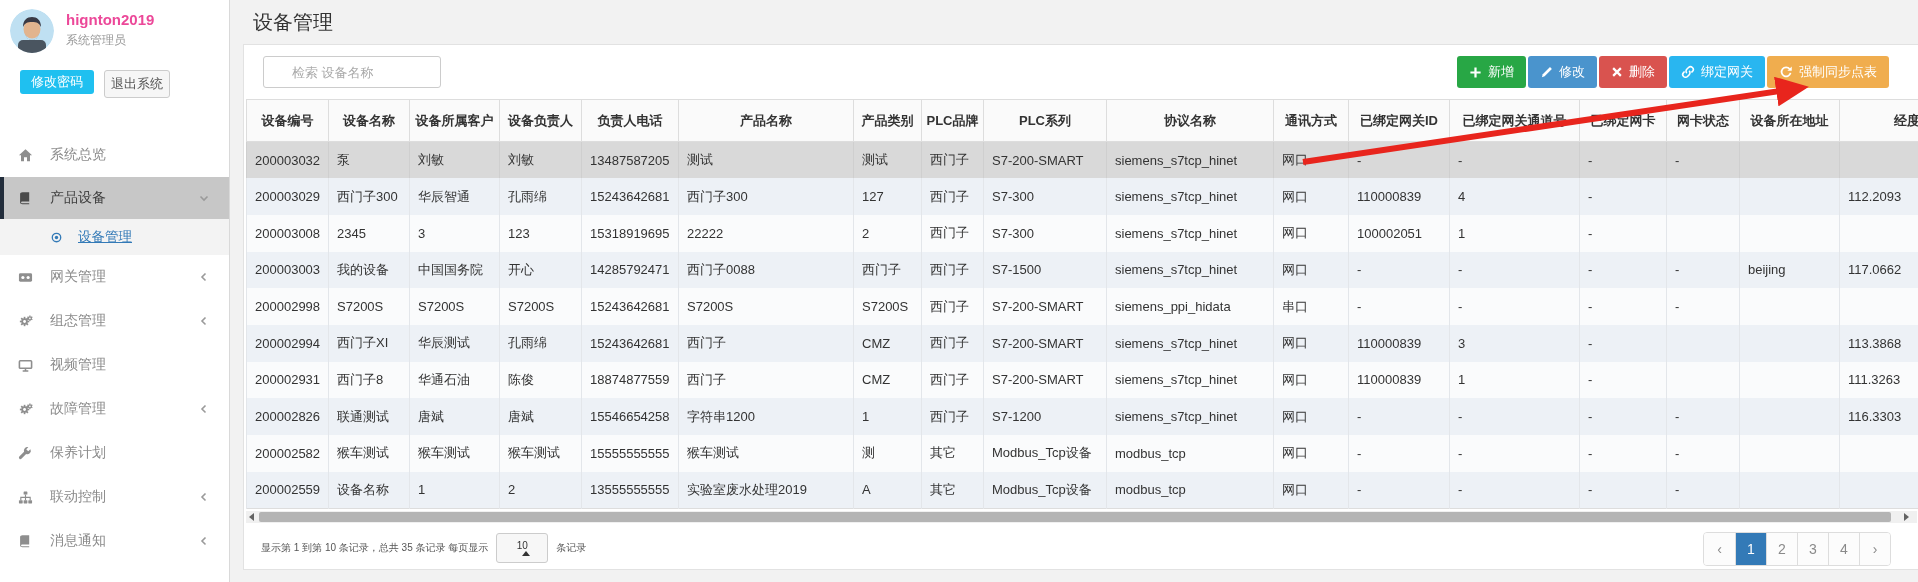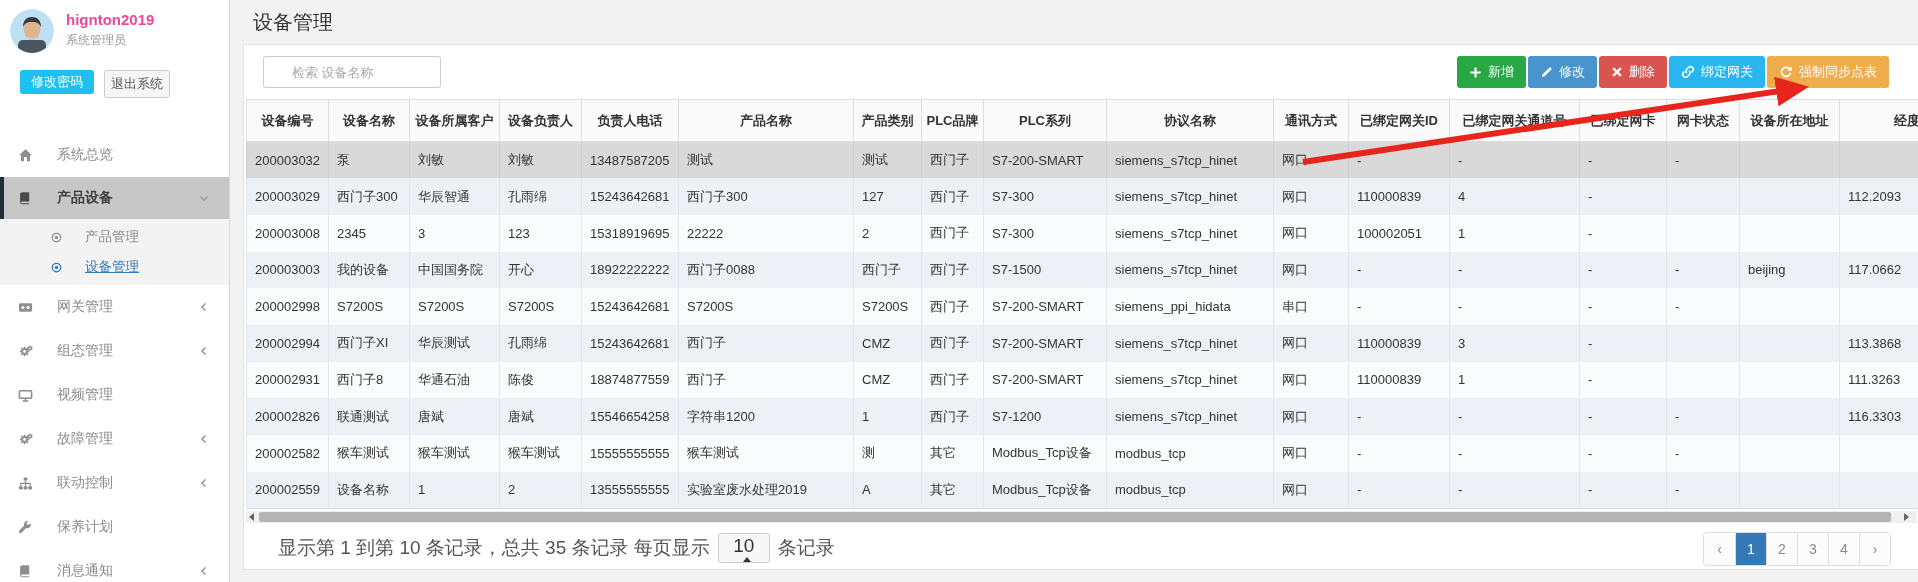--- a/index.html
+++ b/index.html
@@ -13,31 +13,31 @@
   .avatar { position:absolute; left:10px; top:9px; width:44px; height:44px; border-radius:50%; overflow:hidden; }
   .user-name { position:absolute; left:66px; top:11px; font-size:15px; font-weight:bold; color:#ec4899; }
   .user-role { position:absolute; left:66px; top:32px; font-size:12px; color:#989898; }
   .btn-pass { position:absolute; left:20px; top:70px; width:74px; height:24px; background:#1fc0f0;
     color:#fff; font-size:13px; border:none; border-radius:3px; cursor:pointer; }
   .btn-logout { position:absolute; left:104px; top:70px; width:66px; height:28px; background:#f6f6f6;
     color:#555; font-size:13px; border:1px solid #ccc; border-radius:3px; cursor:pointer; }
   .menu { position:absolute; top:133px; left:0; right:0; }
   .menu-item { height:44px; display:flex; align-items:center; padding-left:18px;
     font-size:14px; color:#8b8b8b; cursor:pointer; position:relative; }
-  .menu-item.active { height:42px; background:#c7c7c7; border-left:4px solid #222d3b; padding-left:14px; color:#3f3f3f;font-weight:bold; }
+  .menu-item.active { height:42px; background:#c7c7c7; border-left:4px solid #222d3b; padding-left:14px; color:#3f3f3f; }
   .menu-item.active .ic { color:#4a4a4a; }
   .submenu { background:#f3f3f3; padding:3px 0; }
   .sub-item { height:30px; display:flex; align-items:center; padding-left:50px;
     font-size:13.5px; color:#8b8b8b; cursor:pointer; }
   .sub-item.sub-active { color:#337ab7; }
   .sub-item.sub-active .lbl { text-decoration:underline; }
   .sub-item.sub-active .ic { color:#337ab7; }
   .ic { width:24px; display:flex; align-items:center; color:#8e8e8e; flex:0 0 auto; }
   .sub-item .ic { width:20px; }
-  .lbl { margin-left:15px;text-align:right; }
+  .lbl { margin-left:8px;text-align:right; }
   .chev { margin-left:auto; margin-right:20px; color:#9a9a9a; display:flex; }
 
   
   .page-title { position:absolute; left:253px; top:9px; font-size:20px; color:#333; z-index:2; }
   .card { position:absolute; left:243px; top:44px; right:-2px; bottom:12px;
     background:#fff; border:1px solid #e2e2e2; z-index:1; }
   .search-input { position:absolute; left:19px; top:11px; width:178px; height:32px;
     border:1px solid #ccc; border-radius:3px; padding:0 28px; font-size:13px; color:#555;
     font-family:inherit; }
   .search-input::placeholder { color:#a9a9a9; }
@@ -60,22 +60,22 @@
 
   
   .hscroll { position:absolute; left:2px; right:2px; top:466px; height:12px; background:#f0f0f0; }
   .hthumb { position:absolute; left:13px; right:26px; top:1px; height:10px; background:#b4b4b4; border-radius:2px; }
   .harrow { position:absolute; top:2px; width:0; height:0; border-top:4px solid transparent;
     border-bottom:4px solid transparent; }
   .harrow.left { left:3px; border-right:5px solid #636363; }
   .harrow.right { right:8px; border-left:5px solid #636363; }
 
   
-  .foot-left { position:absolute; left:34px; top:487px; height:32px; display:flex;
-    align-items:center; font-size:19px; color:#555; }
+  .foot-left { position:absolute; left:17px; top:487px; height:32px; display:flex;
+    align-items:center; font-size:10px; color:#555; }
   .psize { display:inline-flex; align-items:center; justify-content:center; width:52px; height:30px;
     margin:0 8px; background:#f7f7f7; border:1px solid #ccc; border-radius:3px; color:#333; cursor:pointer;flex-direction:column; }
   .caret-up { width:0; height:0; border-left:4px solid transparent; border-right:4px solid transparent;
     border-bottom:5px solid #333; margin-left:7px; }
   .pager { position:absolute; right:28px; top:487px; display:flex; border:1px solid #ddd;
     border-radius:4px; overflow:hidden; background:#fff; }
   .pbtn { width:31px; height:32px; display:flex; align-items:center; justify-content:center;
     font-size:14px; color:#8a8a8a; background:#fcfcfc; border-left:1px solid #ddd; cursor:pointer; }
   .pbtn:first-child { border-left:none; }
   .pbtn.on { background:#337ab7; color:#fff; }
@@ -117,29 +117,20 @@
           </svg>
         </span>
         <span class="lbl">产品设备</span>
         <span class="chev">
           <svg viewBox="0 0 10 10" width="10" height="10">
             <path d="M1.5 3.5 5 7l3.5-3.5" fill="none" stroke="currentColor" stroke-width="1.6"></path>
           </svg>
         </span>
       </div>
       <div class="submenu">
-        <div class="sub-item">
-          <span class="ic">
-            <svg viewBox="0 0 16 16" width="13" height="13">
-              <circle cx="8" cy="8" r="5.2" fill="none" stroke="currentColor" stroke-width="1.6"></circle>
-              <circle cx="8" cy="8" r="2.1" fill="currentColor"></circle>
-            </svg>
-          </span>
-          <span class="lbl">产品管理</span>
-        </div>
         <div class="sub-item sub-active">
           <span class="ic">
             <svg viewBox="0 0 16 16" width="13" height="13">
               <circle cx="8" cy="8" r="5.2" fill="none" stroke="currentColor" stroke-width="1.6"></circle>
               <circle cx="8" cy="8" r="2.1" fill="currentColor"></circle>
             </svg>
           </span>
           <span class="lbl">设备管理</span>
         </div>
       </div>
@@ -216,44 +207,44 @@
         </span>
         <span class="lbl">故障管理</span>
         <span class="chev">
           <svg viewBox="0 0 10 10" width="10" height="10">
             <path d="M6.5 1.5 3 5l3.5 3.5" fill="none" stroke="currentColor" stroke-width="1.6"></path>
           </svg>
         </span>
       </div>
       <div class="menu-item">
         <span class="ic">
+          <svg viewBox="0 0 16 16" width="14" height="14">
+            <path fill="currentColor" d="M14.6 4.2a4.1 4.1 0 0 1-5.3 4.9l-5.4 5.4a1.7 1.7 0 0 1-2.4-2.4l5.4-5.4A4.1 4.1 0 0 1 11.8 1.4L9.4 3.8l2.3 2.3 2.4-2.4c.3.7.5 1.2.5 2.5z"></path>
+          </svg>
+        </span>
+        <span class="lbl">保养计划</span>
+      </div>
+      <div class="menu-item">
+        <span class="ic">
           <svg viewBox="0 0 16 16" width="15" height="15">
             <g fill="currentColor">
               <rect x="6" y="1.5" width="4" height="3.4" rx=".5"></rect>
               <rect x="1" y="11" width="4" height="3.4" rx=".5"></rect>
               <rect x="6" y="11" width="4" height="3.4" rx=".5"></rect>
               <rect x="11" y="11" width="4" height="3.4" rx=".5"></rect>
             </g>
             <path d="M8 4.9v3M3 11V7.9h10V11M8 7.9V11" stroke="currentColor" fill="none" stroke-width="1.2"></path>
           </svg>
         </span>
         <span class="lbl">联动控制</span>
         <span class="chev">
           <svg viewBox="0 0 10 10" width="10" height="10">
             <path d="M6.5 1.5 3 5l3.5 3.5" fill="none" stroke="currentColor" stroke-width="1.6"></path>
           </svg>
         </span>
-      </div>
-      <div class="menu-item">
-        <span class="ic">
-          <svg viewBox="0 0 16 16" width="14" height="14">
-            <path fill="currentColor" d="M14.6 4.2a4.1 4.1 0 0 1-5.3 4.9l-5.4 5.4a1.7 1.7 0 0 1-2.4-2.4l5.4-5.4A4.1 4.1 0 0 1 11.8 1.4L9.4 3.8l2.3 2.3 2.4-2.4c.3.7.5 1.2.5 2.5z"></path>
-          </svg>
-        </span>
-        <span class="lbl">保养计划</span>
       </div>
       <div class="menu-item">
         <span class="ic">
           <svg viewBox="0 0 16 16" width="14" height="14">
             <path fill="currentColor" d="M12.8 1.5v10.4H5.1c-.9 0-1.6.5-1.6 1.1 0 .6.7 1.1 1.6 1.1h7.7v.9H5.1c-1.5 0-2.7-.9-2.7-2V3.4c0-1 1.2-1.9 2.7-1.9z"></path>
           </svg>
         </span>
         <span class="lbl">消息通知</span>
         <span class="chev">
           <svg viewBox="0 0 10 10" width="10" height="10">
@@ -410,21 +401,21 @@
             <td>-</td>
             <td></td>
             <td></td>
             <td></td>
           </tr>
           <tr class="alt">
             <td>200003003</td>
             <td>我的设备</td>
             <td>中国国务院</td>
             <td>开心</td>
-            <td>18922222222</td>
+            <td>14285792471</td>
             <td>西门子0088</td>
             <td>西门子</td>
             <td>西门子</td>
             <td>S7-1500</td>
             <td>siemens_s7tcp_hinet</td>
             <td>网口</td>
             <td>-</td>
             <td>-</td>
             <td>-</td>
             <td>-</td>

